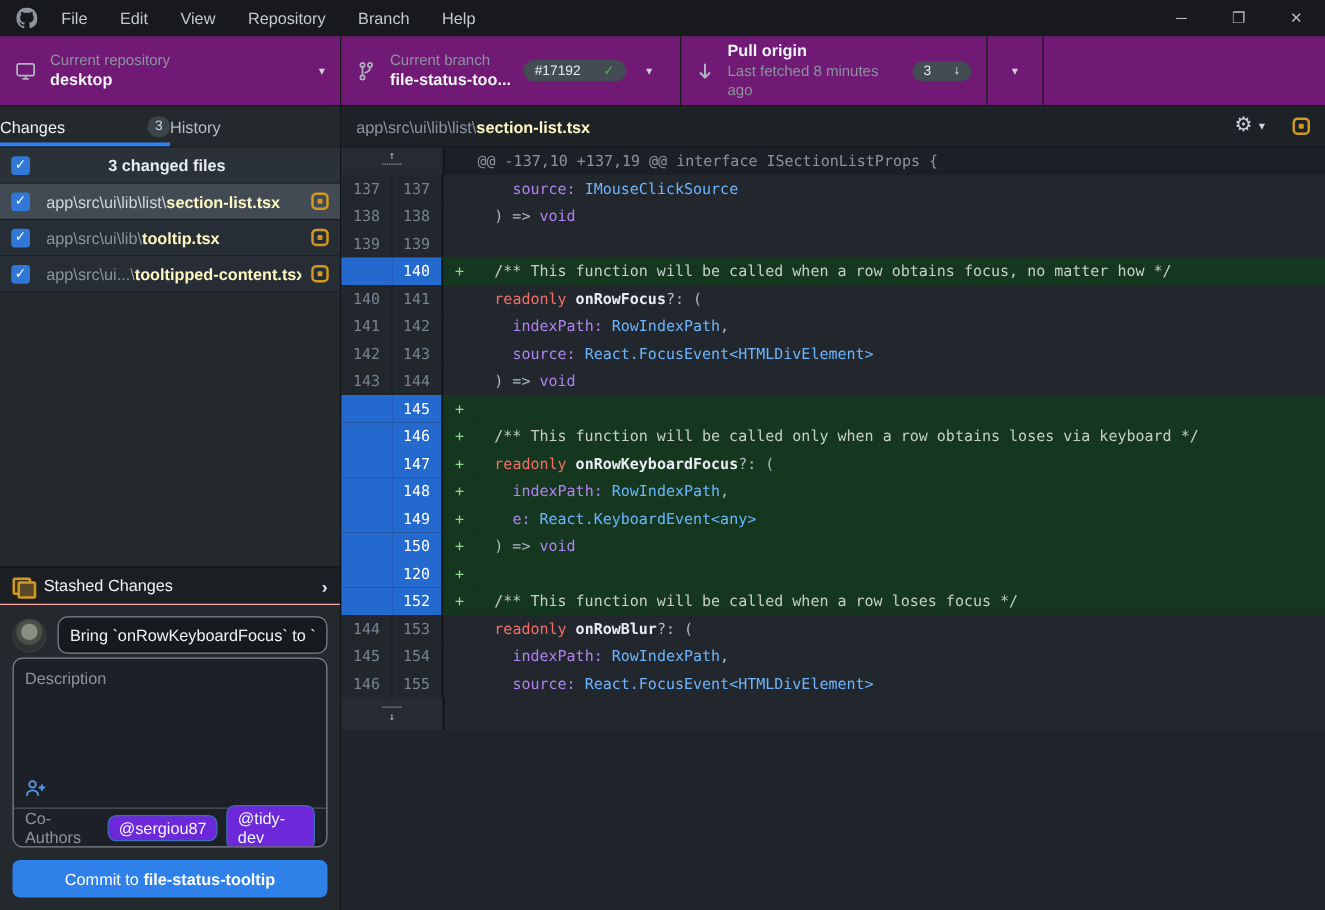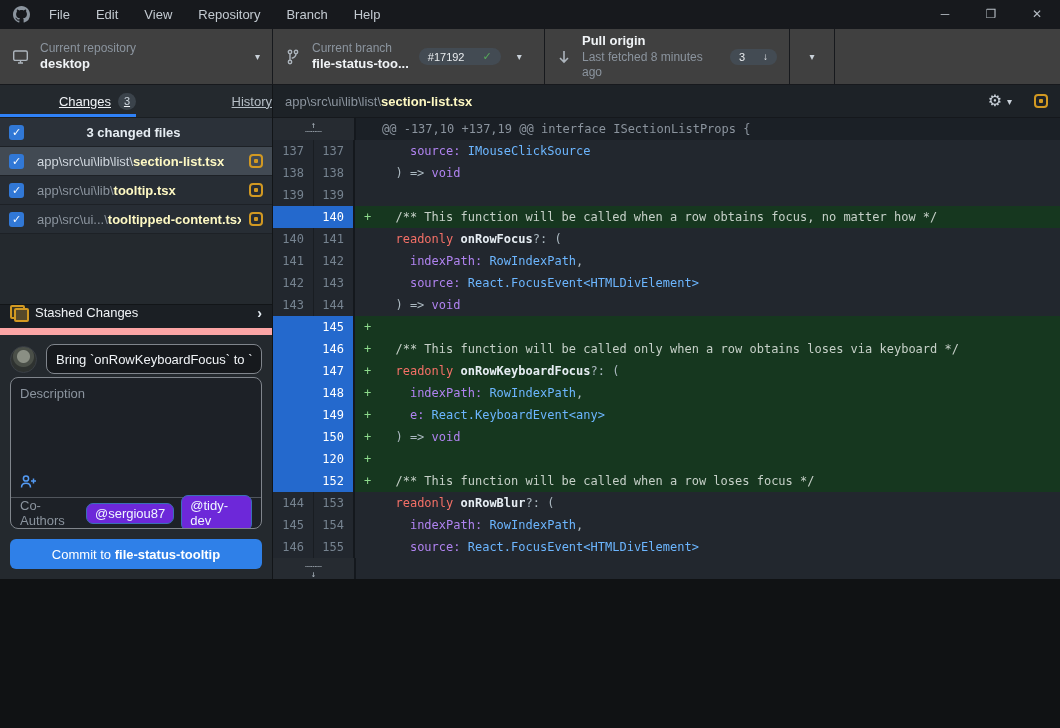--- a/index.html
+++ b/index.html
@@ -1,28 +1,28 @@
 <!DOCTYPE html>
 <html><head>
 <meta charset="utf-8">
 <style>
   * { margin:0; padding:0; box-sizing:border-box; }
   html,body { background:#101214; }
   body { font-family:"Liberation Sans", sans-serif; color:#e6edf3; }
-  #app { width:1060px; height:579px; display:flex; flex-direction:column; background:#24292e; overflow:hidden; position:relative; }
+  #app { width:1060px; height:728px; display:flex; flex-direction:column; background:#24292e; overflow:hidden; position:relative; }
 
   
   .titlebar { height:29px; background:#17191d; display:flex; align-items:center; flex:none; }
   .gh-logo { width:30px; display:flex; justify-content:center; align-items:center; margin-left:6px; }
   .menu-item { color:#c3cad1; font-size:13px; padding:0 13px; height:29px; line-height:29px; cursor:default; }
   .win-controls { margin-left:auto; display:flex; height:29px; }
   .win-btn { width:46px; text-align:center; line-height:29px; color:#b6bdc4; font-size:12px; }
 
   
-  .toolbar { height:56px; background:#404040; display:flex; flex:none; border-bottom:1px solid #17191d; }
+  .toolbar { height:56px; background:#701a75; display:flex; flex:none; border-bottom:1px solid #17191d; }
   .tb-section { display:flex; align-items:center; border-right:1px solid #17191d; padding:0 12px; position:relative; }
   .tb-repo { width:273px; flex:none; }
   .tb-branch { width:272px; flex:none; }
   .tb-pull { width:245px; flex:none; }
   .tb-caret { width:45px; flex:none; justify-content:center; }
   .tb-fill { flex:1; border-right:none; }
   .tb-icon { color:#adb5bd; margin-right:11px; flex:none; display:flex; }
   .tb-text { display:flex; flex-direction:column; line-height:1.25; min-width:0; }
   .tb-label { font-size:12px; color:#8b949e; }
   .tb-value { font-size:13px; font-weight:bold; color:#f0f3f6; white-space:nowrap; }
@@ -30,41 +30,41 @@
   .badge-pill { background:#434b53; color:#e9ecef; border-radius:9px; font-size:11px; padding:2px 9px; display:inline-flex; align-items:center; gap:18px; margin-left:10px; white-space:nowrap; }
   .check-green { color:#57ab5a; font-size:11px; }
   .arr-down-small { font-size:10px; color:#e9ecef; }
 
   
   .main { flex:1; display:flex; min-height:0; }
 
   
   .sidebar { width:273px; flex:none; display:flex; flex-direction:column; background:#24292e; border-right:1px solid #121518; }
   .tabs { height:33px; display:flex; flex:none; background:#24292e; border-bottom:1px solid #1a1e22; }
-  .tab { flex:1; display:flex; align-items:center; justify-content:flex-end; gap:7px; font-size:13px; color:#b6bfc7; position:relative;text-decoration:underline; }
+  .tab { flex:1; display:flex; align-items:center; justify-content:space-between; gap:7px; font-size:13px; color:#b6bfc7; position:relative; }
   .tab.active { color:#f0f3f6; }
   .tab.active::after { content:""; position:absolute; left:0; right:0; bottom:0; height:3px; background:#2f81f7; }
   .tab-badge { background:#3b434b; color:#cdd5dd; font-size:11px; border-radius:9px; min-width:18px; height:17px; line-height:17px; text-align:center; padding:0 4px; }
 
   .files-header { height:29px; flex:none; background:#2b3139; display:flex; align-items:center; padding:0 9px; border-bottom:1px solid #1d2126; }
   .files-header .fh-label { flex:1; text-align:center; font-size:13px; font-weight:bold; color:#e6edf3; padding-right:20px; }
   .checkbox { width:15px; height:15px; background:#3178d6; border-radius:3px; color:#fff; font-size:11px; line-height:15px; text-align:center; flex:none; }
 
   .file-row { height:29px; flex:none; display:flex; align-items:center; padding:0 9px; background:#272d34; border-bottom:1px solid #1d2126; font-size:13px; }
   .file-row.selected { background:#424a53; }
   .file-path { flex:1; margin-left:13px; white-space:nowrap; overflow:hidden; }
   .file-dir { color:#8b949e; }
   .file-row.selected .file-dir { color:#cfd6dd; }
   .file-name { color:#fef9c3; font-weight:bold; }
   .mod-icon { width:14px; height:14px; border:2px solid #d29922; border-radius:4px; position:relative; flex:none; margin-left:8px; }
   .mod-icon::after { content:""; position:absolute; left:3px; top:3px; width:4px; height:4px; background:#d29922; border-radius:1px; }
 
   .sidebar-spacer { flex:1; background:#24292e; }
 
-  .stashed { height:31px; flex:none; background:#1b1f24; border-top:1px solid #121518; border-bottom:7px solid #fca5a5; display:flex; align-items:flex-start; padding:0 10px; font-size:13px; color:#f0f3f6; }
+  .stashed { height:31px; flex:none; background:#1b1f24; border-top:1px solid #121518; border-bottom:1px solid #fca5a5; display:flex; align-items:center; padding:0 10px; font-size:13px; color:#f0f3f6; }
   .stash-icon { width:16px; height:14px; position:relative; margin-right:9px; flex:none; }
   .stash-icon::before { content:""; position:absolute; left:0; top:0; width:11px; height:10px; border:2px solid #d29922; border-radius:2px; background:#3a3420; }
   .stash-icon::after { content:""; position:absolute; left:4px; top:3px; width:11px; height:10px; border:2px solid #d29922; border-radius:2px; background:#57492a; }
   .stash-chevron { margin-left:auto; color:#e6edf3; font-size:14px; font-weight:bold; }
 
   .commit-form { flex:none; background:#24292e; padding:9px 10px 10px 10px; display:flex; flex-direction:column; }
   .summary-row { display:flex; align-items:center; gap:9px; }
   .avatar { width:27px; height:27px; border-radius:50%; flex:none; background:radial-gradient(circle at 50% 38%, #8a8f84 0 6px, #4a4f48 7px 10px, #2e3230 11px); border:1px solid #3a3f45; }
   .summary-input { flex:1; height:30px; background:#16191d; border:1px solid #80858c; border-radius:8px; color:#f0f3f6; font-size:13px; padding:0 9px; font-family:"Liberation Sans", sans-serif; outline:none; min-width:0; }
   .desc-box { margin-top:3px; border:1px solid #80858c; border-radius:8px; background:#1d2127; display:flex; flex-direction:column; overflow:hidden; }

